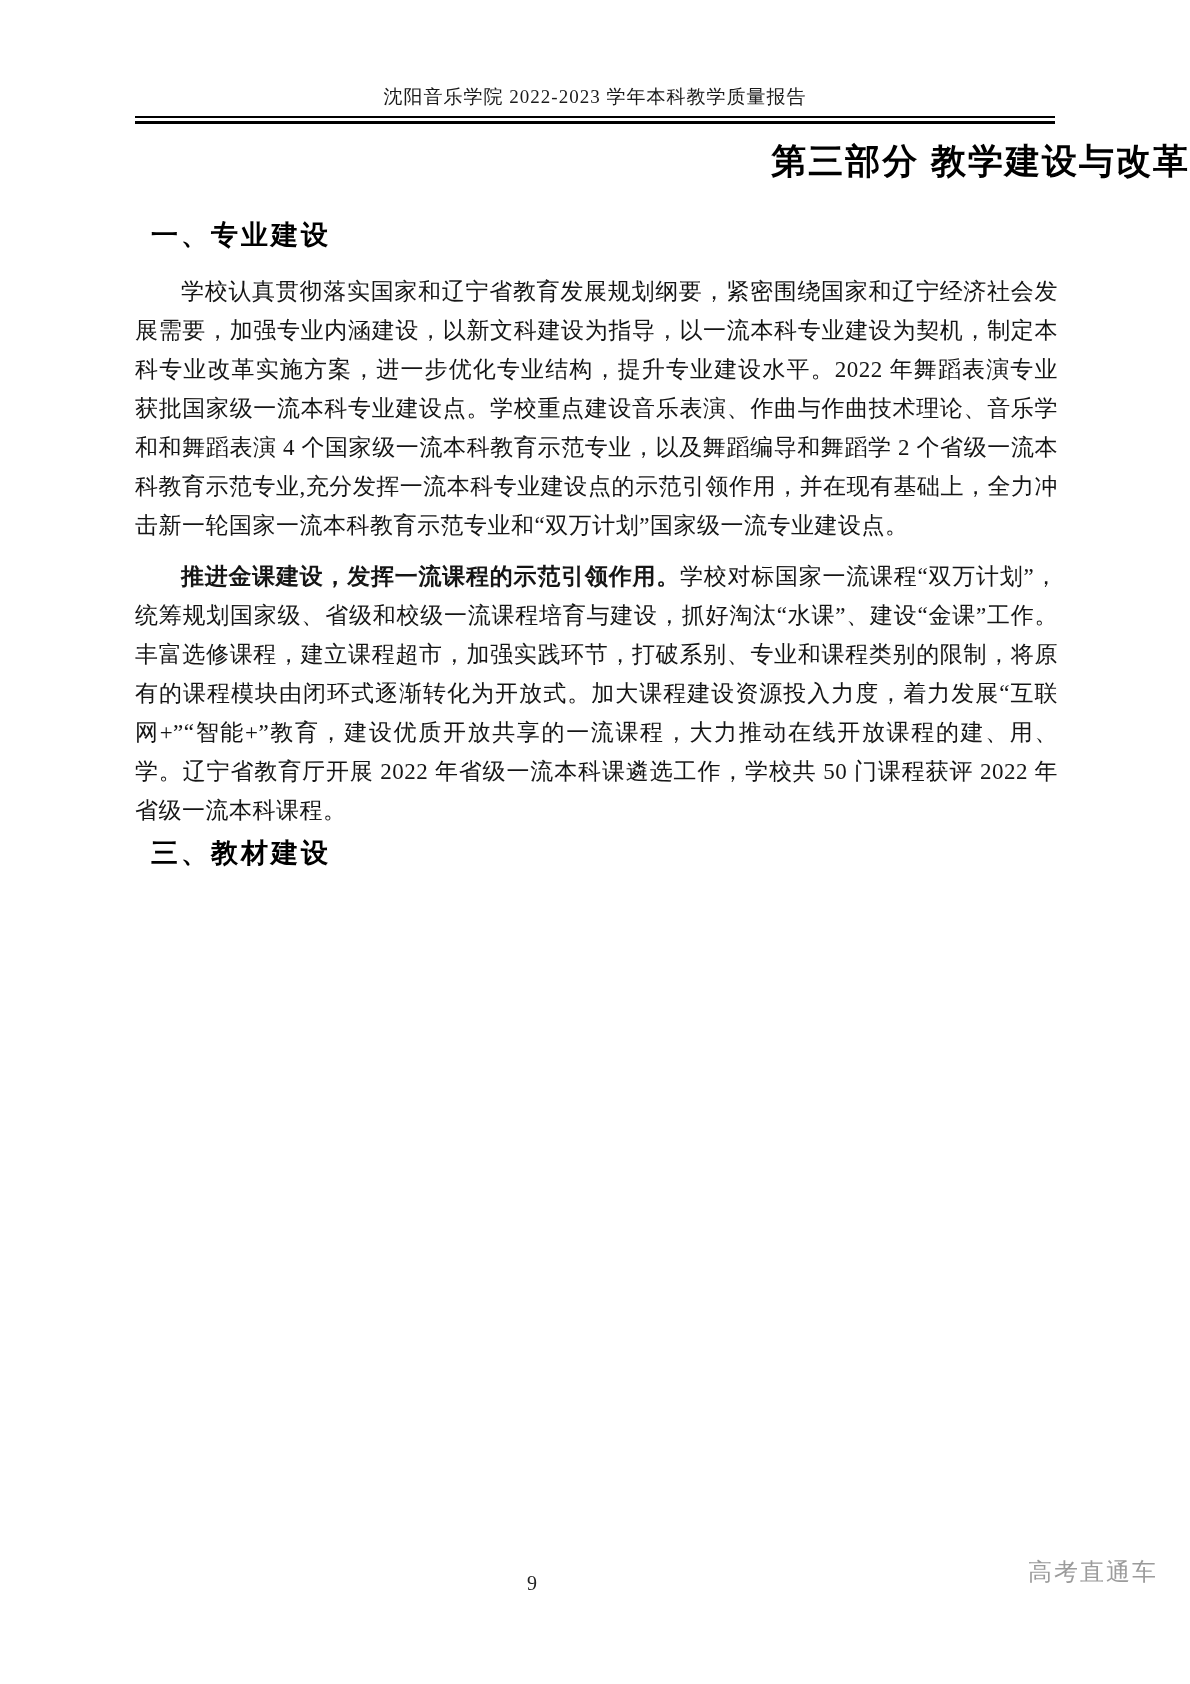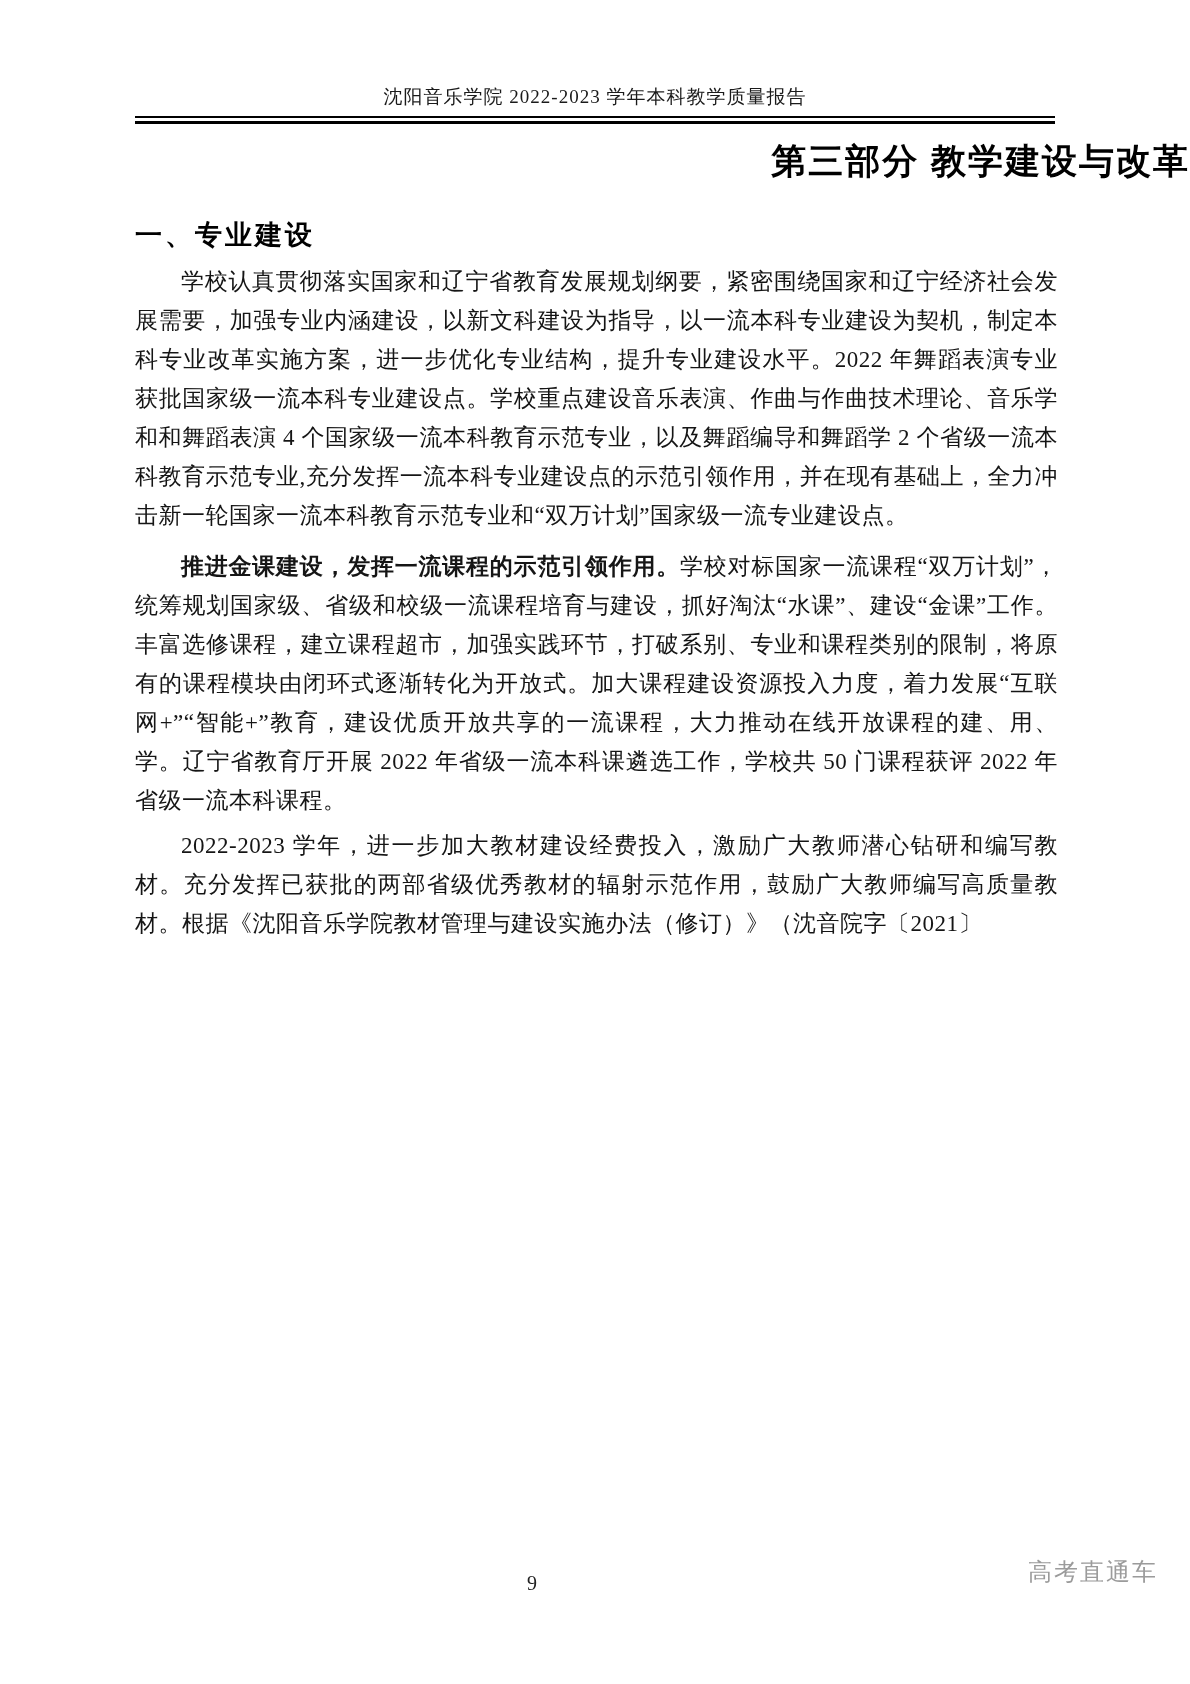--- a/index.html
+++ b/index.html
@@ -33,21 +33,21 @@
     font-weight: bold;
     font-size: 35px;
     line-height: 46px;
     color: #000;
     letter-spacing: 2px;
   }
   .content {
     margin: 0 132px 0 135px;
   }
   .section-heading {
-    margin: 0;
+    margin: 16px;
     margin-top: 30px;
     font-family: "Liberation Sans", "DejaVu Sans", sans-serif;
     font-weight: bold;
     font-size: 27px;
     line-height: 42px;
     color: #000;
     letter-spacing: 3px;
   }
   .section-heading.mid { margin-top: 14px; }
   .section-heading.late { margin-top: 2px; }
@@ -92,21 +92,21 @@
 
   <div class="page-title">第三部分 教学建设与改革</div>
 
   <div class="content">
 
     <h2 class="section-heading">一、专业建设</h2>
     <p><span>学校认真贯彻落实国家和辽宁省教育发展规划纲要，紧密围绕国家和辽宁经济社会发展需要，加强专业内涵建设，以新文科建设为指导，以一流本科专业建设为契机，制定本科专业改革实施方案，进一步优化专业结构，提升专业建设水平。2022 年舞蹈表演专业获批国家级一流本科专业建设点。学校重点建设音乐表演、作曲与作曲技术理论、音乐学和和舞蹈表演 4 个国家级一流本科教育示范专业，以及舞蹈编导和舞蹈学 2 个省级一流本科教育示范专业,充分发挥一流本科专业建设点的示范引领作用，并在现有基础上，全力冲击新一轮国家一流本科教育示范专业和“双万计划”国家级一流专业建设点。</span></p>
 
     <p class="lead-para"><b>推进金课建设，发挥一流课程的示范引领作用。</b><span>学校对标国家一流课程“双万计划”，统筹规划国家级、省级和校级一流课程培育与建设，抓好淘汰“水课”、建设“金课”工作。丰富选修课程，建立课程超市，加强实践环节，打破系别、专业和课程类别的限制，将原有的课程模块由闭环式逐渐转化为开放式。加大课程建设资源投入力度，着力发展“互联网+”“智能+”教育，建设优质开放共享的一流课程，大力推动在线开放课程的建、用、学。辽宁省教育厅开展 2022 年省级一流本科课遴选工作，学校共 50 门课程获评 2022 年省级一流本科课程。</span></p>
 
-    <p><span>2022-2023 学年，进一步加大教材建设经费投入，激励广大教师潜心钻研和编写教材。充分发挥已获批的两部省级优秀教材的辐射示范作用，鼓励广大教师编写高质量教材。根据《沈阳音乐学院教材管理与建设实施办法（修订）》（沈音院字〔2021〕</span></p>
+    <h2 class="section-heading late">三、教材建设</h2>
 
   </div>
 
   <div class="page-number">9</div>
 
   <div class="watermark">高考直通车</div>
 
 </div>
 
 </body></html>

